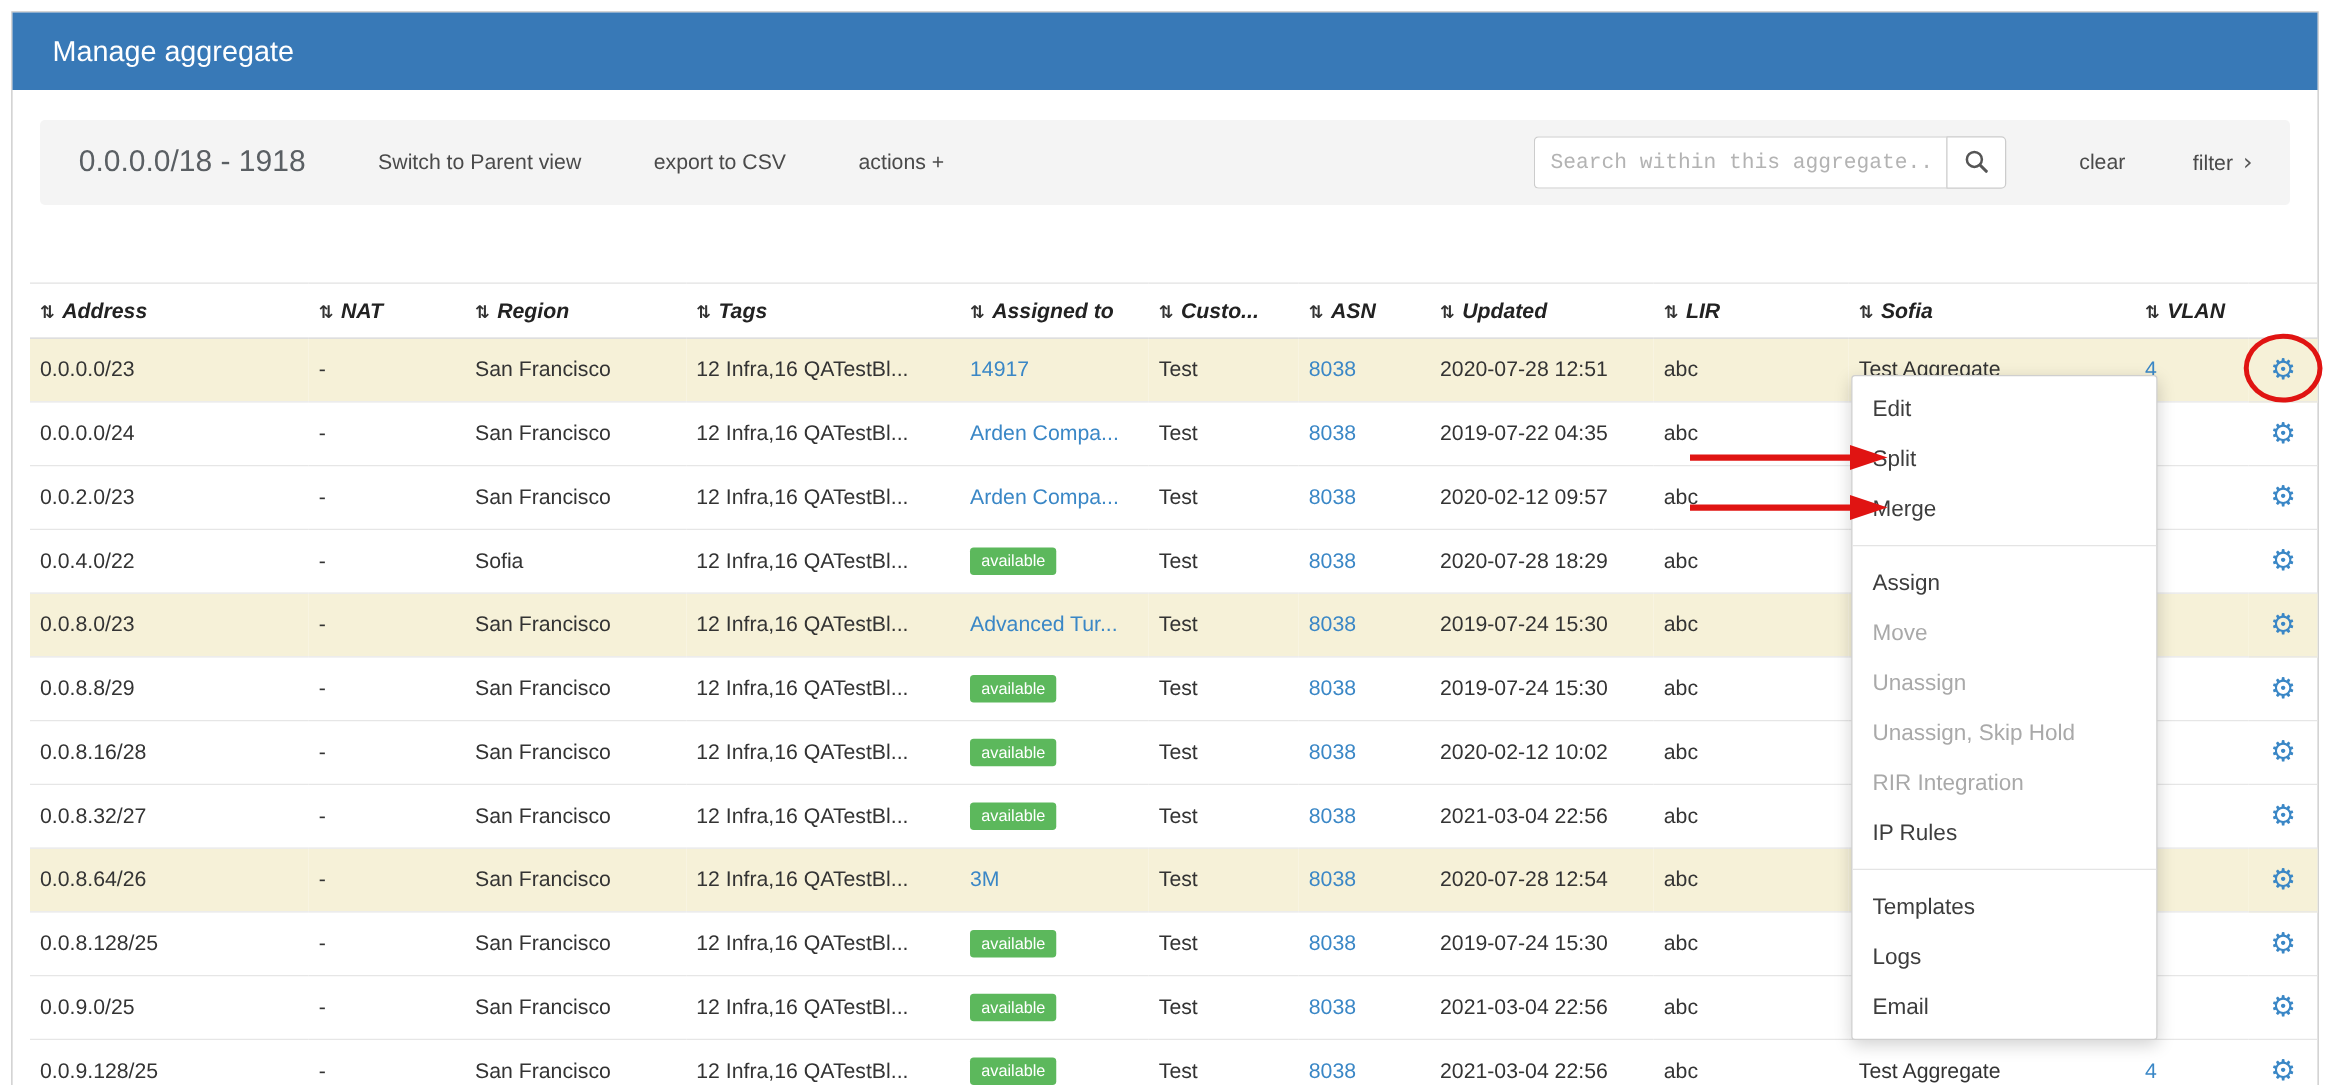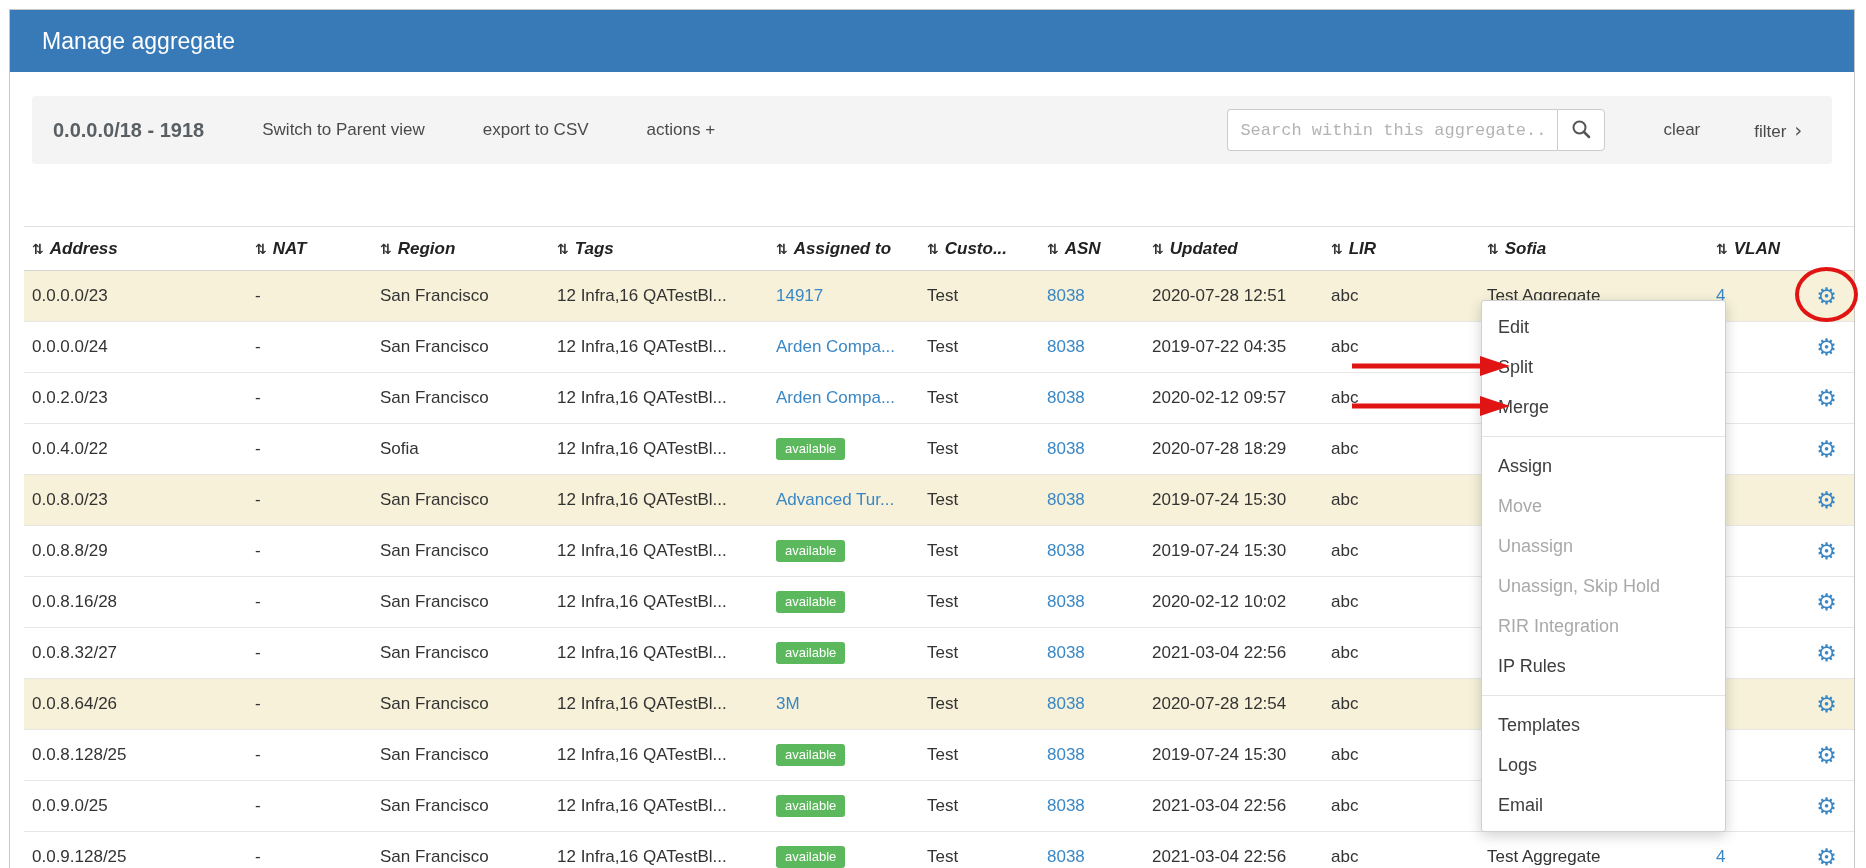--- a/index.html
+++ b/index.html
@@ -19,21 +19,21 @@
     height: 62px; background: var(--header-blue, #3879b7);
     display: flex; align-items: center;
   }
   .app-title { color: #fff; font-size: 23px; margin-left: 32px; font-weight: 400; }
 
   
   .toolbar {
     margin: 24px 22px 0 22px; height: 68px; background: #f4f4f4;
     border-radius: 4px; display: flex; align-items: center;
   }
-  .agg-label { font-size: 20px; color: #5a5f63; margin-left: 21px; white-space: nowrap; font-weight: bold; }
+  .agg-label { font-size: 24px; color: #5a5f63; margin-left: 31px; white-space: nowrap; }
   .toolbar-link { font-size: 17px; color: #4a4a4a; margin-left: 58px; white-space: nowrap; cursor: pointer; }
   .toolbar-right { margin-left: auto; display: flex; align-items: center; margin-right: 30px; }
   .search-input {
     width: 330px; height: 42px; border: 1px solid #cccccc; border-right: none;
     border-radius: 4px 0 0 4px; padding: 0 12px; font-size: 17px; color: #555;
     font-family: Liberation Mono, monospace; outline: none; background: #fff;
   }
   .search-input::placeholder { color: #b3b3b3; }
   .search-btn {
     width: 48px; height: 42px; border: 1px solid #cccccc; background: #fff;

